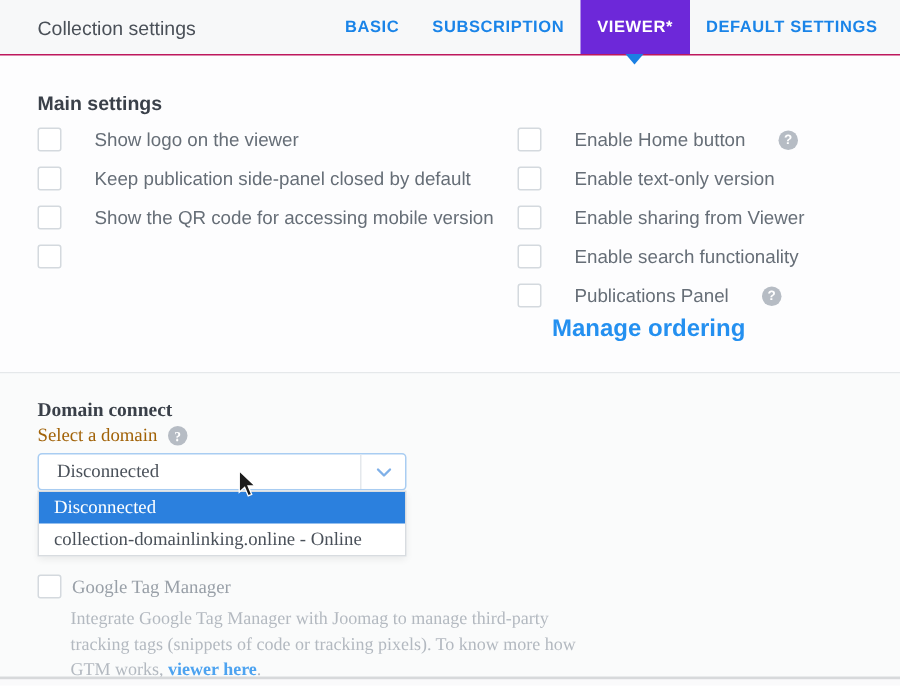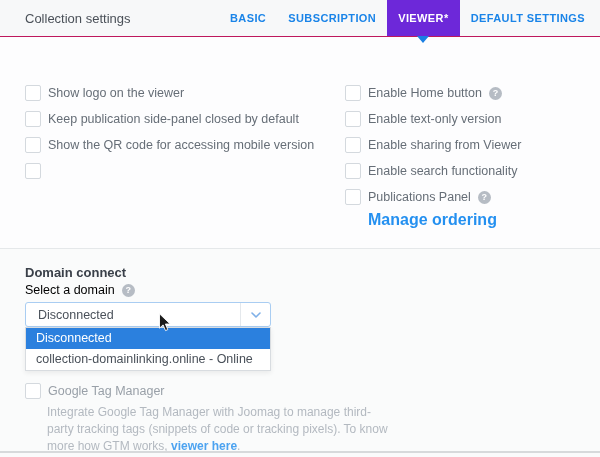--- a/index.html
+++ b/index.html
@@ -29,21 +29,21 @@
   }
 
   
   .main-section { position:absolute; top:38px; left:0; width:600px; height:210px; background:#fdfdfe; }
   .section-heading { position:absolute; font-size:13px; font-weight:bold; color:#3a4049; }
   .ms-heading { left:25px; top:61px; }
 
   .col { position:absolute; display:flex; flex-direction:column; }
   .col-left { left:25px; top:85px; }
   .col-right { left:345px; top:85px; }
-  .opt-row { display:flex; align-items:center; height:16px; margin-bottom:10px; }
+  .opt-row { display:flex; align-items:center; height:16px; margin-bottom:10px;gap:15px; }
   .opt-label { margin-left:7px; font-size:12.5px; color:#666e77; white-space:nowrap; }
 
   .checkbox {
     width:16px; height:16px; flex:0 0 16px; border:1px solid #d4d9de; border-radius:2px;
     background:#ffffff; padding:1px; cursor:pointer;
   }
   .checkbox .fill { width:12px; height:12px; border-radius:1px; background:transparent; }
   .checkbox.checked .fill { background:#1f87e9; }
 
   .help-icon {
@@ -52,24 +52,24 @@
     display:flex; align-items:center; justify-content:center; cursor:pointer;
   }
   .sub-link {
     margin-left:23px; margin-top:-4px; font-size:16px; font-weight:bold;
     color:#2490f0; cursor:pointer; text-decoration:none; white-space:nowrap;
   }
 
   .divider { position:absolute; left:0; width:600px; height:1px; background:#e5e8ea; }
   .divider-1 { top:248px; }
 
-  .lower { position:absolute; top:249px; left:0; width:600px; height:202px; background:#fafbfb; }
+  .lower { position:absolute; top:249px; left:0; width:600px; height:202px; background:#fafbfb;font-family:Liberation Serif, serif; }
   .dc-heading { left:25px; top:16px; }
   .dc-label-row { position:absolute; left:25px; top:34px; display:flex; align-items:center; }
-  .dc-label { font-size:12.5px; color:#000000; }
+  .dc-label { font-size:12.5px; color:#a16207; }
 
   .select-box {
     position:absolute; left:25px; top:53px; width:246px; height:25px;
     background:#ffffff; border:1px solid #a9cdf2; border-radius:3px;
     display:flex; align-items:center; cursor:pointer;
   }
   .select-value { flex:1; padding-left:12px; font-size:12.5px; color:#4a515a; }
   .select-caret {
     width:30px; height:100%; border-left:1px solid #e4e8ec;
     display:flex; align-items:center; justify-content:center;
@@ -106,20 +106,21 @@
     <div class="page-title">Collection settings</div>
     <div class="tabs">
       <div class="tab">BASIC</div>
       <div class="tab">SUBSCRIPTION</div>
       <div class="tab active">VIEWER*</div>
       <div class="tab">DEFAULT SETTINGS</div>
     </div>
   </div>
 
   <div class="main-section"></div>
+  <div class="section-heading ms-heading">Main settings</div>
 
   <div class="col col-left">
     <div class="opt-row">
       <span class="checkbox checked"><span class="fill"></span></span>
       <span class="opt-label">Show logo on the viewer</span>
     </div>
     <div class="opt-row">
       <span class="checkbox checked"><span class="fill"></span></span>
       <span class="opt-label">Keep publication side-panel closed by default</span>
     </div>

